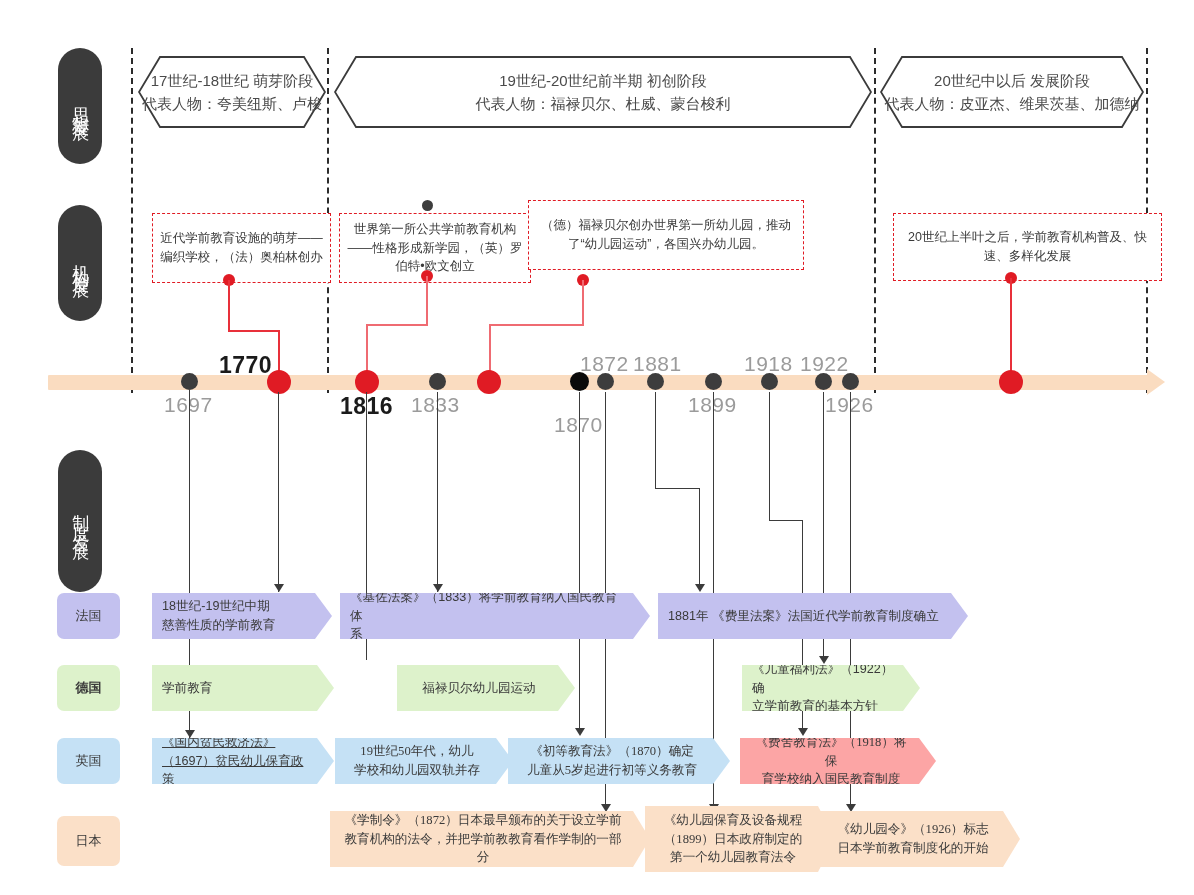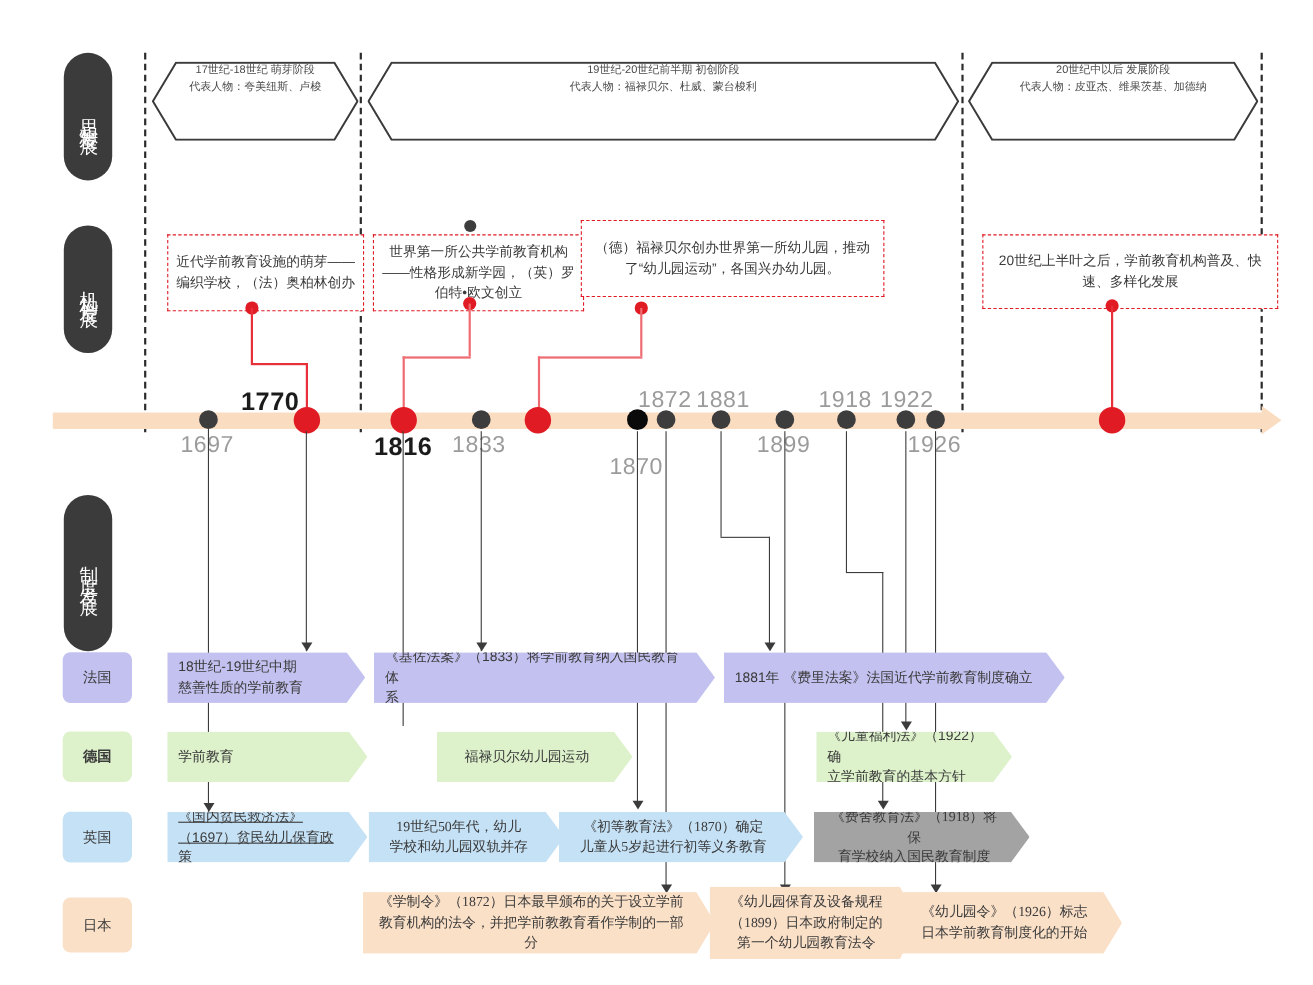--- a/index.html
+++ b/index.html
@@ -14,22 +14,22 @@
         writing-mode:horizontal-tb;width:44px;padding:10px 0;}
   .pill span{display:block;}
 
   
   .vdash{position:absolute;border-left:2px dashed #2b2b2b;}
 
   
   .hexwrap{position:absolute;}
   .hexwrap svg{display:block;}
   .hextext{position:absolute;left:0;top:0;width:100%;height:100%;
-           display:flex;flex-direction:column;align-items:center;justify-content:flex-start;
-           font-size:10px;line-height:1.55;color:#4a4a4a;text-align:center;}
+           display:flex;flex-direction:column;align-items:center;justify-content:center;
+           font-size:15px;line-height:1.55;color:#4a4a4a;text-align:center;}
 
   
   .note{position:absolute;border:1.6px dashed #e01b24;background:#ffffff;
         font-size:12.5px;line-height:1.5;color:#3a3a3a;text-align:center;
         display:flex;align-items:center;justify-content:center;padding:4px 6px;}
 
   
   .axis{position:absolute;height:15px;background:#fadcc0;border-radius:1px;}
   .axis-head{position:absolute;width:0;height:0;
              border-top:13px solid transparent;border-bottom:13px solid transparent;
@@ -274,21 +274,21 @@
     <span>学校和幼儿园双轨并存</span>
   </div>
 </div>
 <div class="chev ctr" style="left:508px;top:738px;width:222px;height:46px;background:#c5e1f5;
             clip-path:polygon(0 0, 205px 0, 222px 23px, 205px 46px, 0 46px);padding-right:24px;">
   <div>
     <span>《初等教育法》（1870）确定</span>
     <span>儿童从5岁起进行初等义务教育</span>
   </div>
 </div>
-<div class="chev ctr" style="left:740px;top:738px;width:196px;height:46px;background:#a3a3a3;
+<div class="chev ctr" style="left:740px;top:738px;width:196px;height:46px;background:#fca5a5;
             clip-path:polygon(0 0, 179px 0, 196px 23px, 179px 46px, 0 46px);padding-right:24px;">
   <div>
     <span>《费舍教育法》（1918）将保</span>
     <span>育学校纳入国民教育制度</span>
   </div>
 </div>
 
 <div class="ctag" style="left:57px;top:816px;width:63px;height:50px;background:#fbe0c8;">
   <span>日本</span>
 </div>

